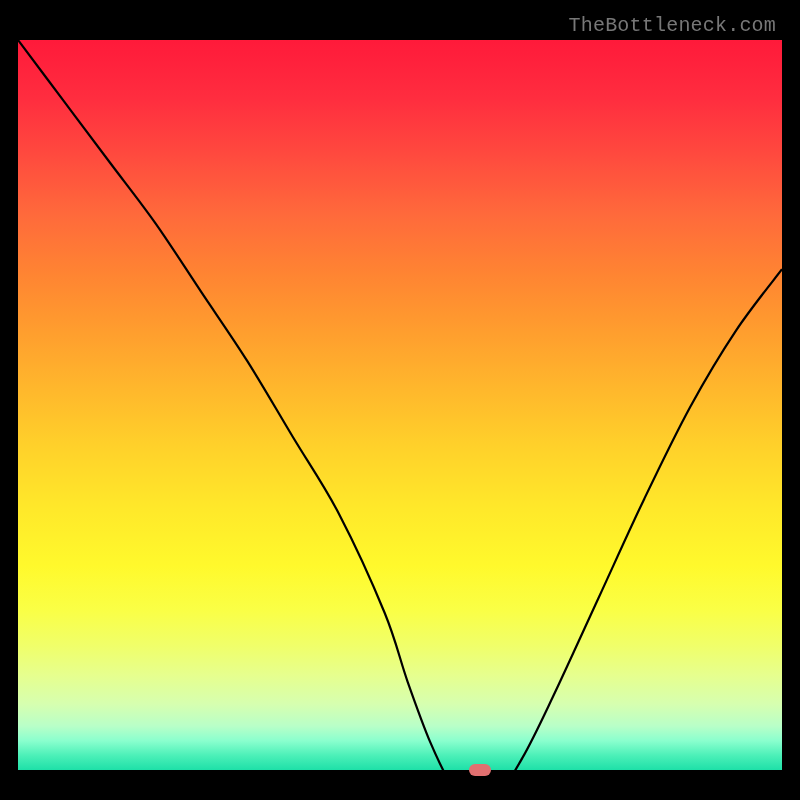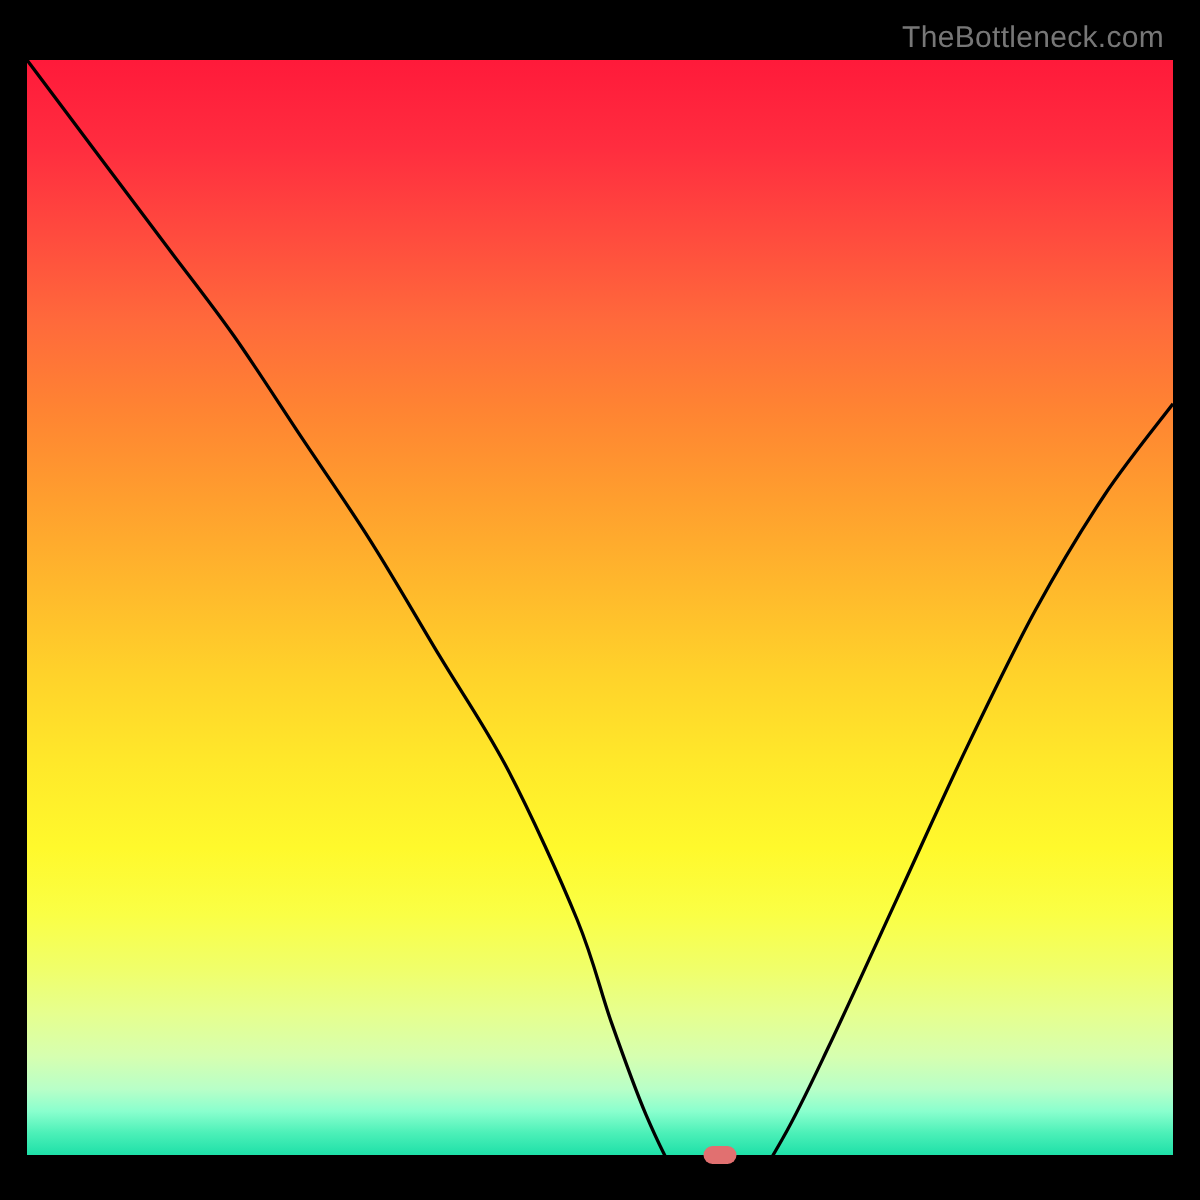--- a/index.html
+++ b/index.html
@@ -40,20 +40,21 @@
     background: #e17070;
     transform: translate(-50%, -50%);
   }
   .watermark {
     position: absolute;
     top: 14px;
     right: 24px;
     color: #777;
     font-size: 20px;
     letter-spacing: 0.2px;
+    font-family: Liberation Mono, monospace;
   }
 </style>
 </head>
 <body>
 
 <div class="frame">
   <div class="watermark">TheBottleneck.com</div>
   <div class="plot-area">
     <svg class="curve" viewBox="0 0 100 100" preserveAspectRatio="none">
       <path id="curve-path" fill="none" stroke="#000" stroke-width="2.2" vector-effect="non-scaling-stroke" d="M 0 0 C 1 1.3333333333333333, 4 5.333333333333334, 6 8 C 8 10.666666666666666, 10 13.333333333333334, 12 16 C 14 18.666666666666668, 16 21.166666666666668, 18 24 C 20 26.833333333333332, 22 30, 24 33 C 26 36, 28 38.833333333333336, 30 42 C 32 45.166666666666664, 34 48.666666666666664, 36 52 C 38 55.333333333333336, 40 58.166666666666664, 42 62 C 44 65.83333333333333, 46.5 71.33333333333333, 48 75 C 49.5 78.66666666666667, 50 81.16666666666667, 51 84 C 52 86.83333333333333, 53 89.66666666666667, 54 92 C 55 94.33333333333333, 56.166666666666664 96.66666666666667, 57 98 C 57.833333333333336 99.33333333333333, 58.166666666666664 99.66666666666667, 59 100 C 59.833333333333336 100.33333333333333, 60.833333333333336 101, 62 100 C 63.166666666666664 99, 64.66666666666667 96.33333333333333, 66 94 C 67.33333333333333 91.66666666666667, 68.33333333333333 89.5, 70 86 C 71.66666666666667 82.5, 74 77.33333333333333, 76 73 C 78 68.66666666666667, 80 64.16666666666667, 82 60 C 84 55.833333333333336, 86 51.666666666666664, 88 48 C 90 44.333333333333336, 92 41, 94 38 C 96 35, 99 31.333333333333332, 100 30"></path>

